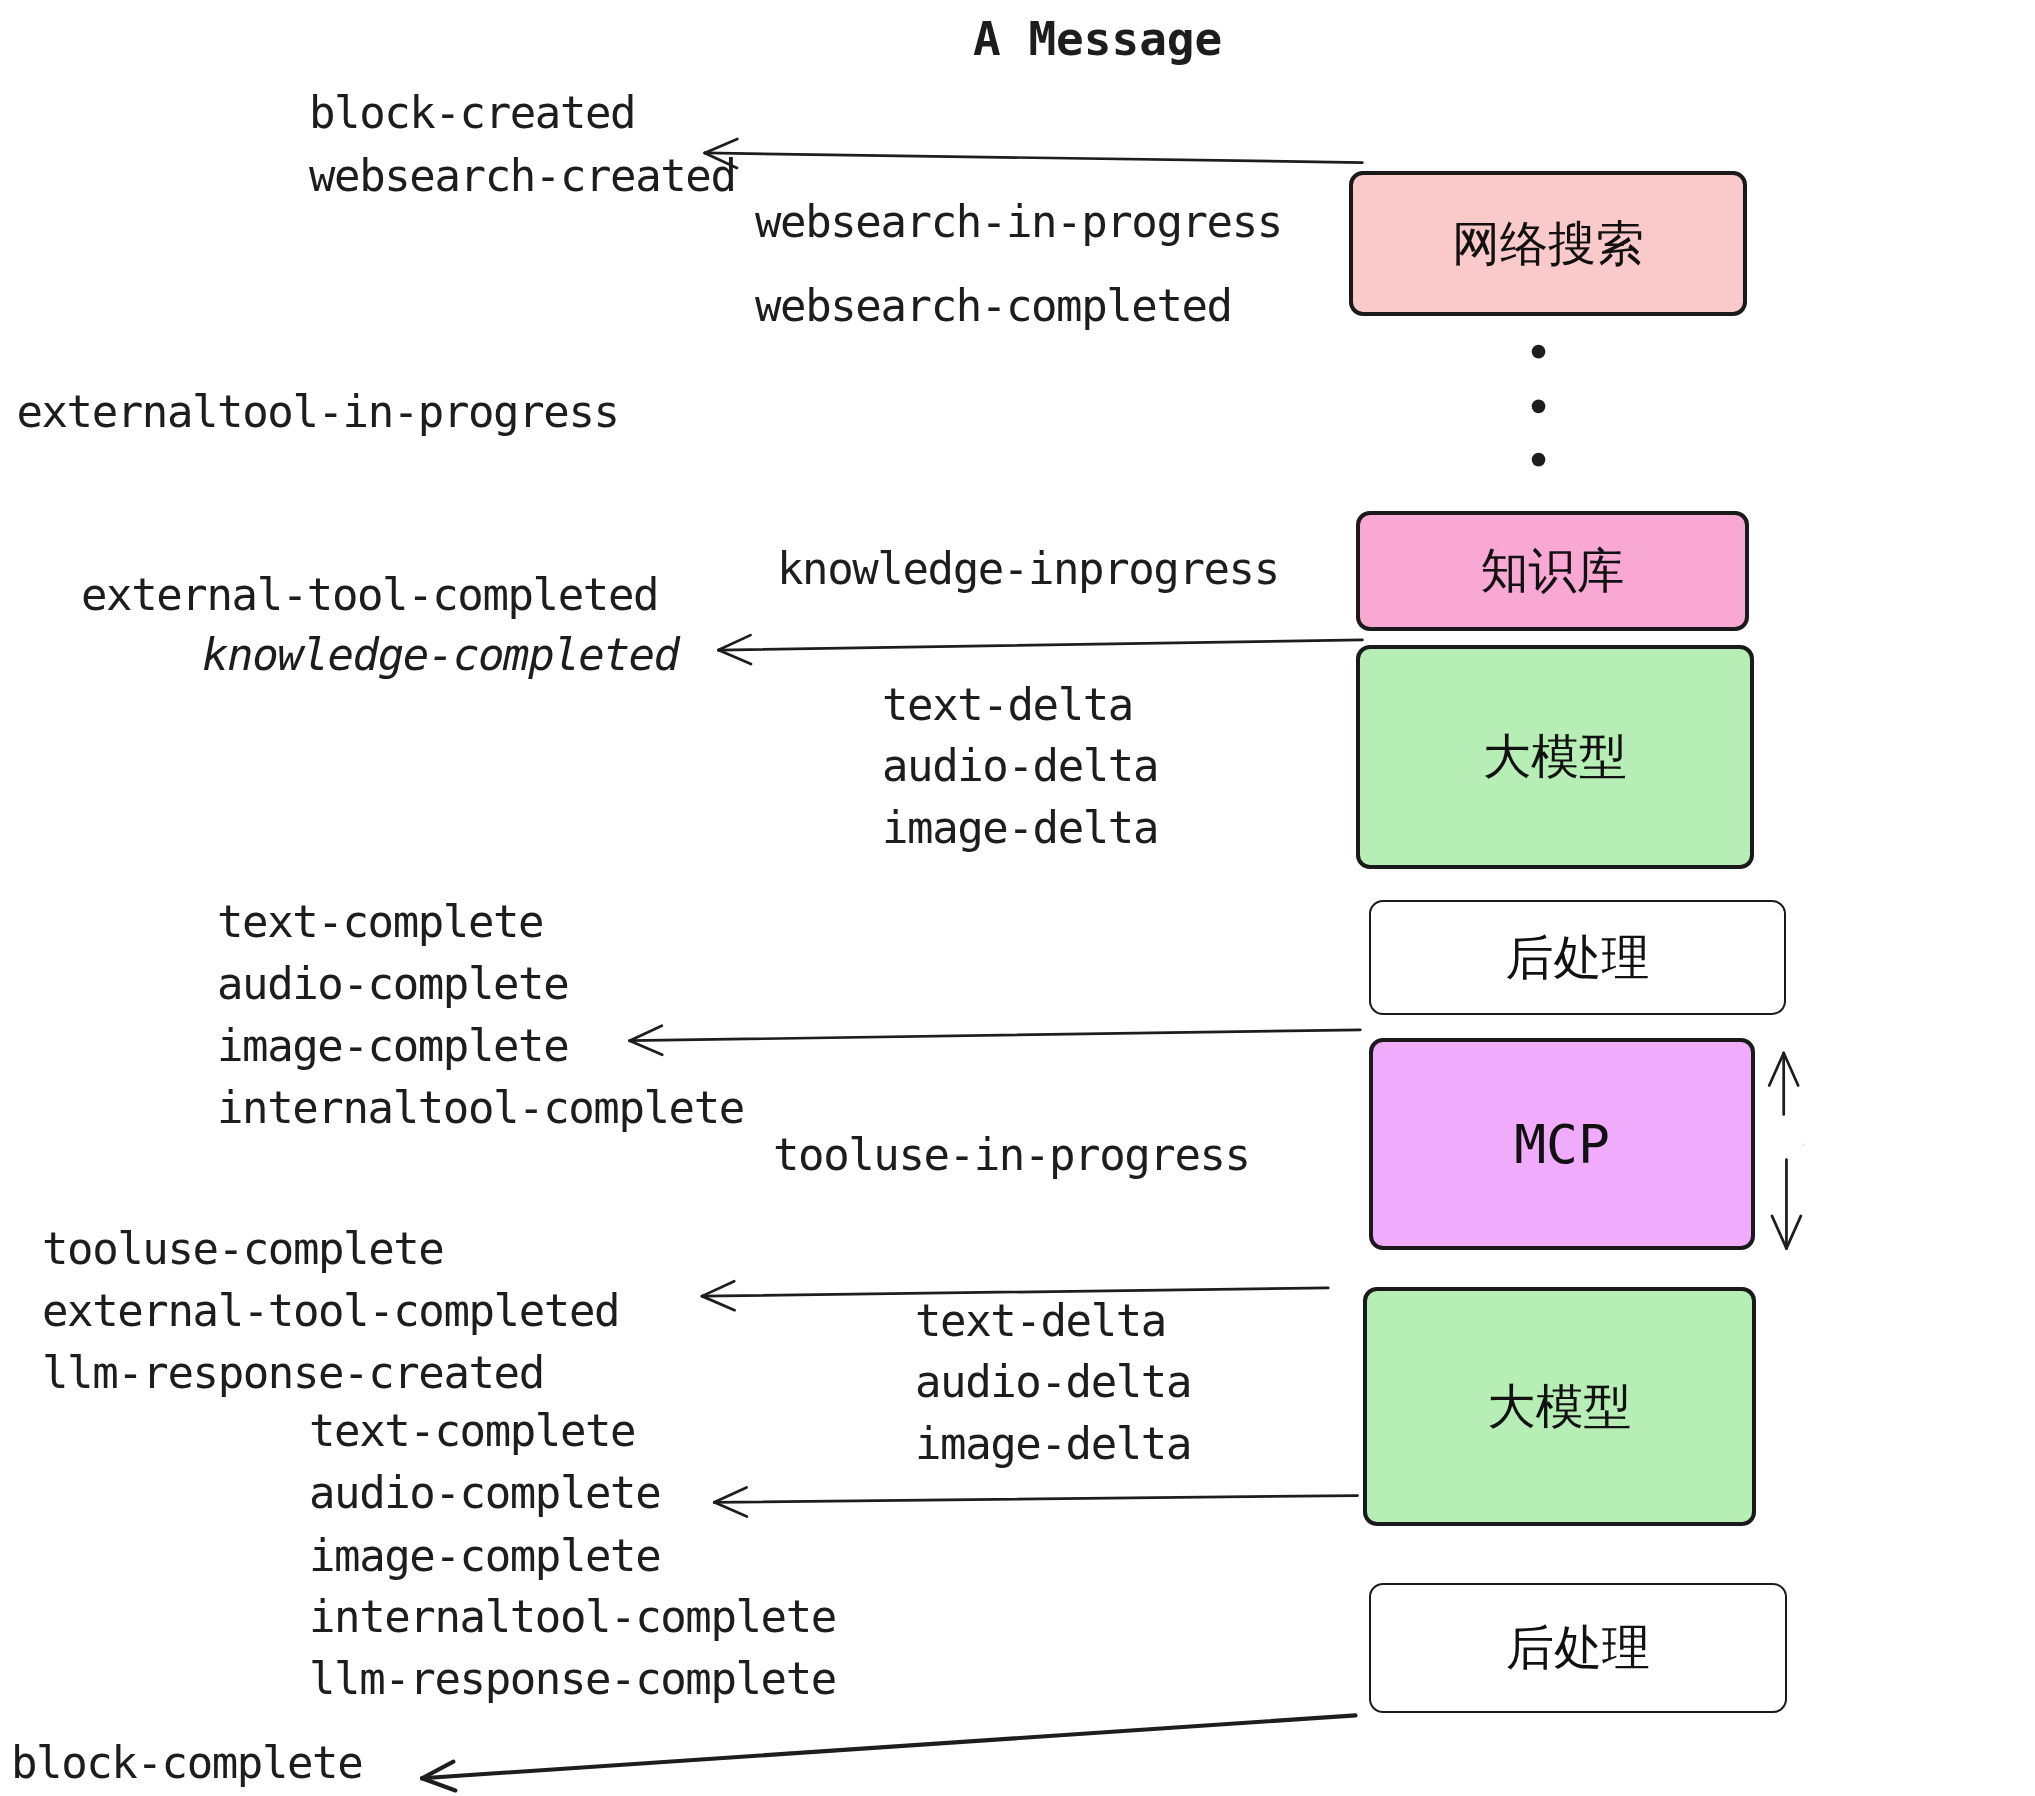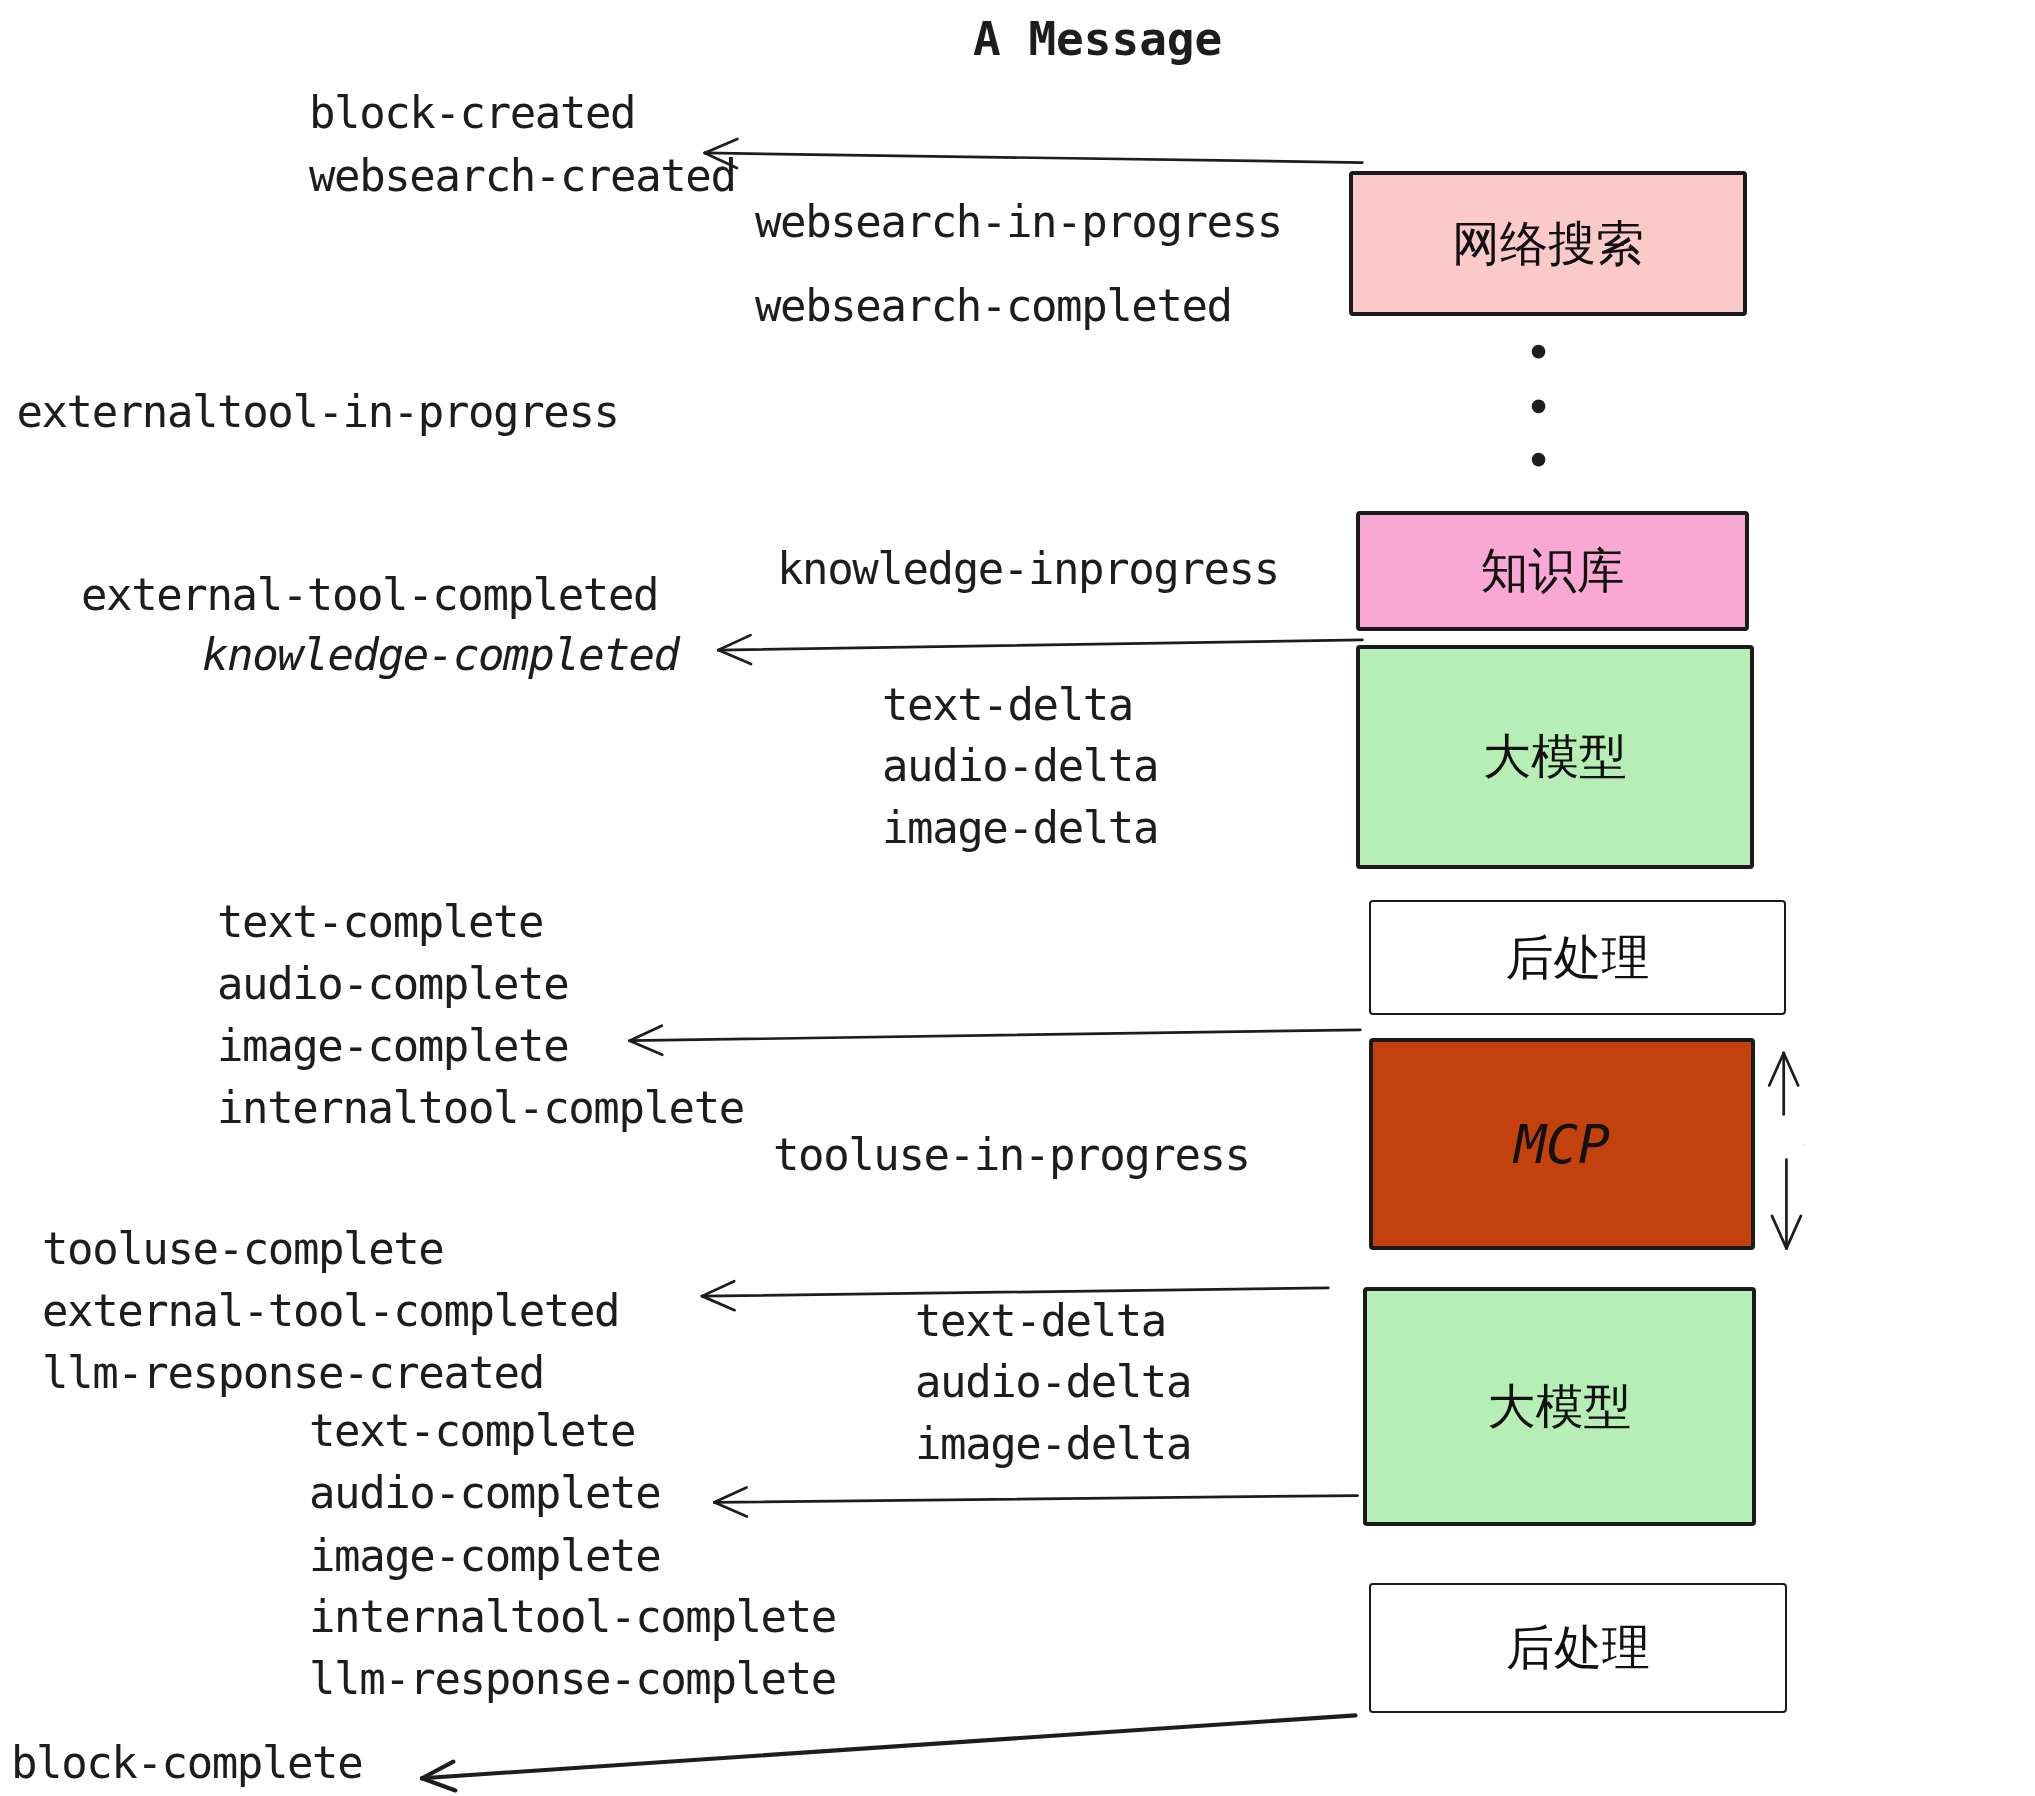--- a/index.html
+++ b/index.html
@@ -20,21 +20,21 @@
     position:absolute;
     font-family:"DejaVu Sans Mono",monospace;
     font-size:44px;letter-spacing:-1.4px;
     color:#1d1d1d;white-space:nowrap;line-height:1.05;
   }
   .flow-box{
     position:absolute;
     display:flex;align-items:center;justify-content:center;
     box-sizing:border-box;
     border-style:solid;border-color:#1a1a1a;
-    border-radius:4px;
+    border-radius:14px;
   }
   .box-label{
     font-family:"Liberation Sans",sans-serif;
     font-size:48px;color:#111111;white-space:nowrap;
   }
   .box-label.mono{
     font-family:"DejaVu Sans Mono",monospace;
     font-size:53px;font-weight:500;
   }
   .side-label{
@@ -119,21 +119,21 @@
       </div>
       <div class="flow-box" style="left: 1356px; top: 511px; width: 393px; height: 120px; background: #f9a8d4; border-width: 4.1px;">
         <span class="box-label">知识库</span>
       </div>
       <div class="flow-box" style="left: 1356px; top: 645px; width: 398px; height: 224px; background: rgb(183, 238, 181); border-width: 4.1px;">
         <span class="box-label">大模型</span>
       </div>
       <div class="flow-box" style="left: 1369px; top: 900px; width: 417px; height: 115px; background: rgb(255, 255, 255); border-width: 2.7px;">
         <span class="box-label">后处理</span>
       </div>
-      <div class="flow-box" style="left: 1369px; top: 1038px; width: 386px; height: 212px; background: #c2410c; border-width: 4.1px; font-style: italic;">
+      <div class="flow-box" style="left: 1369px; top: 1038px; width: 386px; height: 212px; background: #f0abfc; border-width: 4.1px;">
         <span class="box-label mono">MCP</span>
       </div>
       <div class="flow-box" style="left: 1363px; top: 1287px; width: 393px; height: 239px; background: rgb(183, 238, 181); border-width: 4.1px;">
         <span class="box-label">大模型</span>
       </div>
       <div class="flow-box" style="left: 1369px; top: 1583px; width: 418px; height: 130px; background: rgb(255, 255, 255); border-width: 2.7px;">
         <span class="box-label">后处理</span>
       </div>
     </div>
   <div id="side-labels-layer">

